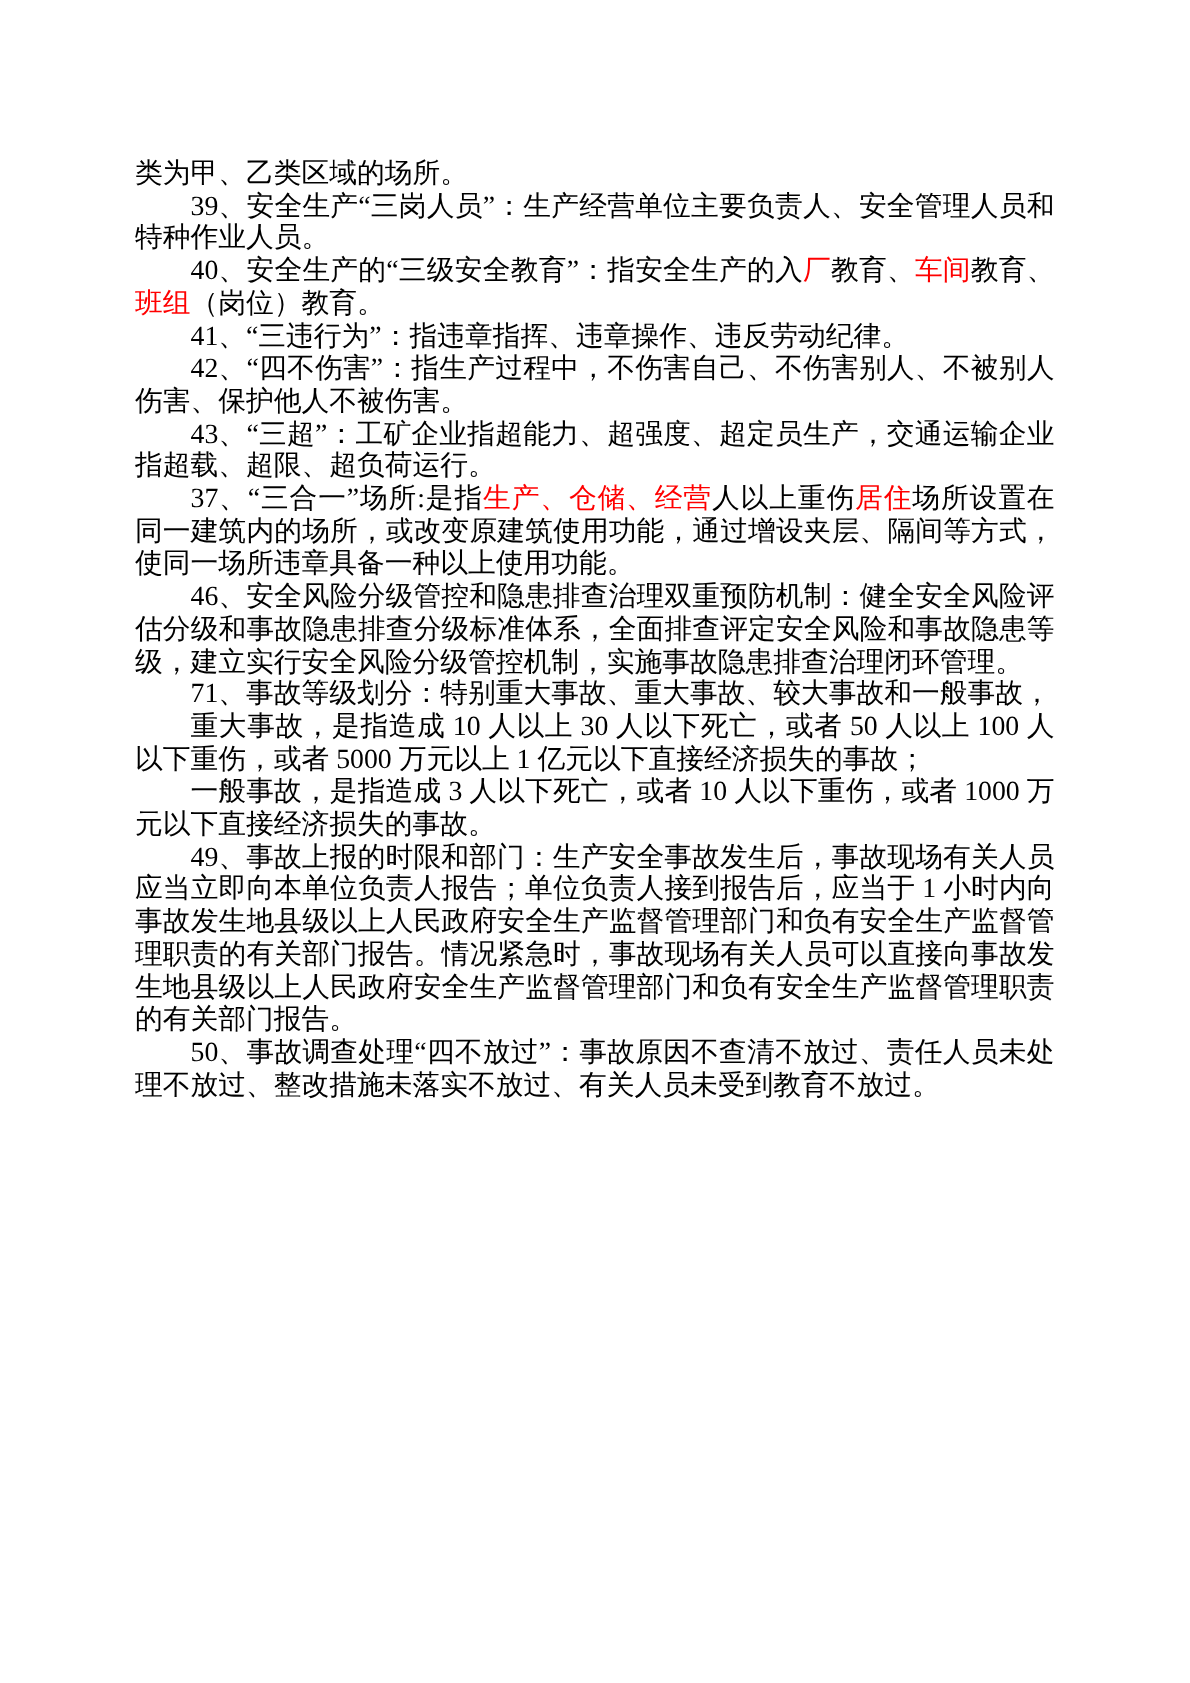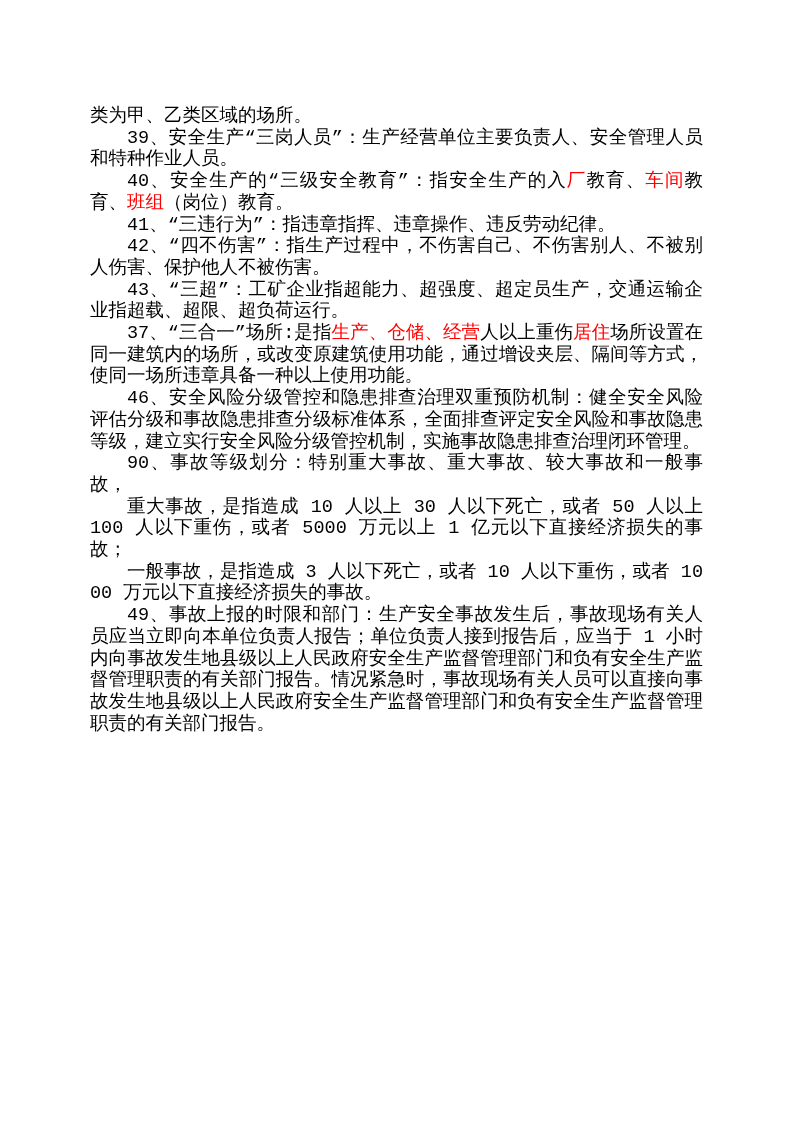--- a/index.html
+++ b/index.html
@@ -19,21 +19,20 @@
     font-family: "Liberation Serif", "DejaVu Serif", serif;
     font-size: 18.5px;
     line-height: 21.7px;
     color: #000000;
   }
   .para {
     margin: 0;
     text-align: justify;
     text-justify: inter-ideograph;
     word-break: break-all;
-    font-family: Liberation Mono, monospace;
   }
   .para.indent {
     text-indent: 2em;
   }
   .red {
     color: var(--accent-red, #ff0000);
   }
 </style>
 </head>
 <body>
@@ -41,18 +40,19 @@
 <div class="page" style="background: rgb(255, 255, 255); color: rgb(0, 0, 0);">
   <div>
       <p class="para"><span>类为甲、乙类区域的场所。</span></p>
       <p class="para indent"><span>39、安全生产“三岗人员”：生产经营单位主要负责人、安全管理人员和特种作业人员。</span></p>
       <p class="para indent"><span>40、安全生产的“三级安全教育”：指安全生产的入</span><span class="red">厂</span><span>教育、</span><span class="red">车间</span><span>教育、</span><span class="red">班组</span><span>（岗位）教育。</span></p>
       <p class="para indent"><span>41、“三违行为”：指违章指挥、违章操作、违反劳动纪律。</span></p>
       <p class="para indent"><span>42、“四不伤害”：指生产过程中，不伤害自己、不伤害别人、不被别人伤害、保护他人不被伤害。</span></p>
       <p class="para indent"><span>43、“三超”：工矿企业指超能力、超强度、超定员生产，交通运输企业指超载、超限、超负荷运行。</span></p>
       <p class="para indent"><span>37、“三合一”场所:是指</span><span class="red">生产、仓储、经营</span><span>人以上重伤</span><span class="red">居住</span><span>场所设置在同一建筑内的场所，或改变原建筑使用功能，通过增设夹层、隔间等方式，使同一场所违章具备一种以上使用功能。</span></p>
       <p class="para indent"><span>46、安全风险分级管控和隐患排查治理双重预防机制：健全安全风险评估分级和事故隐患排查分级标准体系，全面排查评定安全风险和事故隐患等级，建立实行安全风险分级管控机制，实施事故隐患排查治理闭环管理。</span></p>
-      <p class="para indent"><span>90、事故等级划分：特别重大事故、重大事故、较大事故和一般事故，</span></p>
+      <p class="para indent"><span>71、事故等级划分：特别重大事故、重大事故、较大事故和一般事故，</span></p>
       <p class="para indent"><span>重大事故，是指造成 10 人以上 30 人以下死亡，或者 50 人以上 100 人以下重伤，或者 5000 万元以上 1 亿元以下直接经济损失的事故；</span></p>
       <p class="para indent"><span>一般事故，是指造成 3 人以下死亡，或者 10 人以下重伤，或者 1000 万元以下直接经济损失的事故。</span></p>
       <p class="para indent"><span>49、事故上报的时限和部门：生产安全事故发生后，事故现场有关人员应当立即向本单位负责人报告；单位负责人接到报告后，应当于 1 小时内向事故发生地县级以上人民政府安全生产监督管理部门和负有安全生产监督管理职责的有关部门报告。情况紧急时，事故现场有关人员可以直接向事故发生地县级以上人民政府安全生产监督管理部门和负有安全生产监督管理职责的有关部门报告。</span></p>
+      <p class="para indent"><span>50、事故调查处理“四不放过”：事故原因不查清不放过、责任人员未处理不放过、整改措施未落实不放过、有关人员未受到教育不放过。</span></p>
     </div>
 </div>
 
 </body></html>

